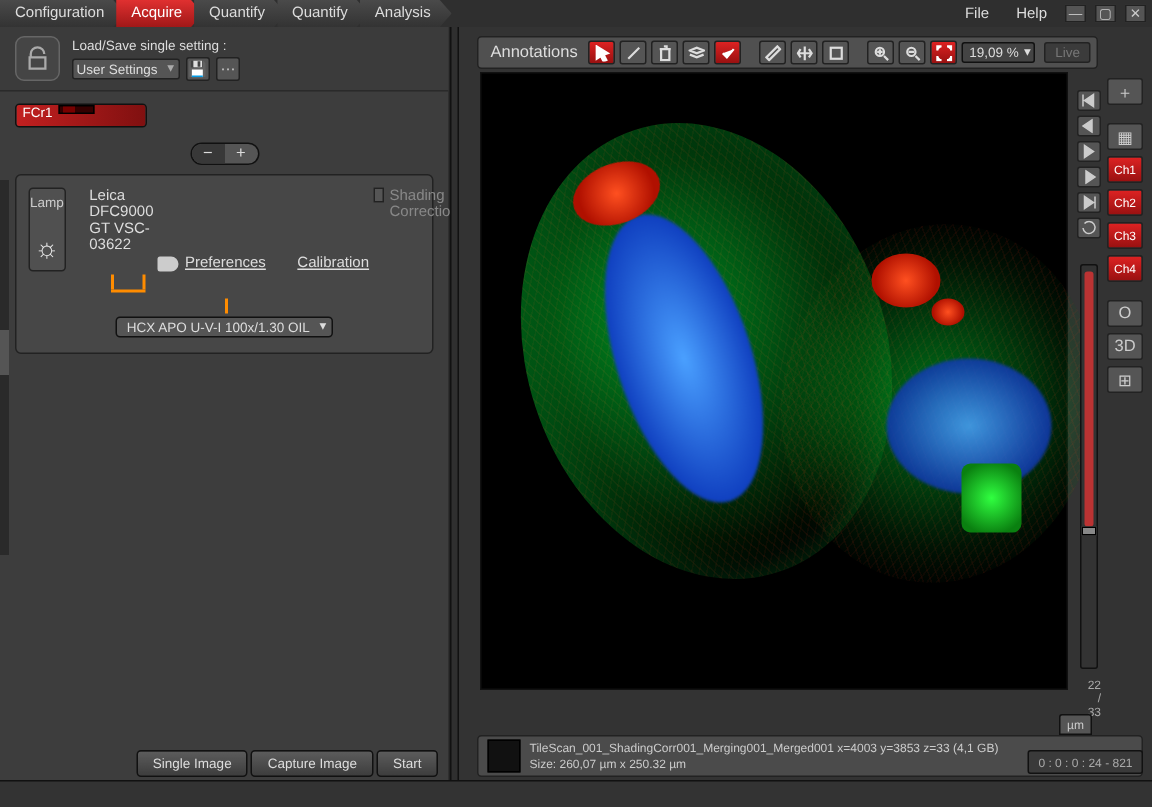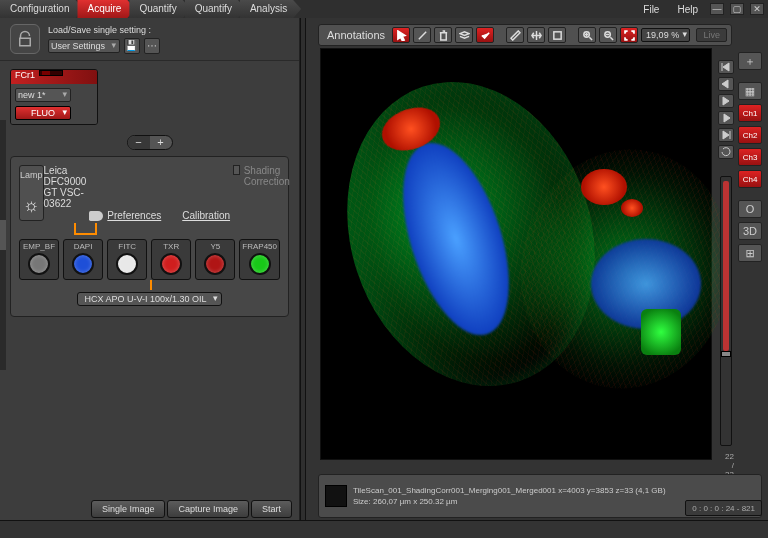--- a/index.html
+++ b/index.html
@@ -38,21 +38,21 @@
   .minisel { width:56px; }
   .fluobtn { width:56px; background:linear-gradient(to bottom,#e03030,#a01818); border:1px solid #000; color:#fff; font-size:9px; text-align:center; padding:1px 0; border-radius:2px; position:relative;}
   .fluobtn::after{content:"▾"; position:absolute; right:3px; top:0; font-size:9px;}
   
   .pmrow { display:flex; justify-content:center; margin:2px 0 6px 0;}
   .pmpill { display:flex; border:1px solid #111; border-radius:8px; overflow:hidden; background:#555;}
   .pmpill div { width:22px; text-align:center; font-size:11px; color:#ddd; line-height:13px; }
   .pmpill div:first-child { background:#383838;}
   
   .bigblock { margin:0 10px; background:#474747; border:1px solid #222; border-radius:4px; padding:8px;}
-  .row2 { display:flex; gap:0;}
+  .row2 { display:flex; gap:16px;}
   .lampbox { flex:1; background:#505050; border:1px solid #222; border-radius:3px; height:56px; display:flex; flex-direction:column; align-items:center; justify-content:space-between; padding:4px 0;}
   .lamplabel{ font-size:9px; color:#ccc;}
   .bulb { font-size:18px; color:#eee;}
   .cambox { flex:1.4; display:flex; flex-direction:row; gap:3px; font-size:10px; color:#ccc;}
   .camtitle { color:#ddd;}
   .camlink { display:flex; align-items:flex-end; gap:4px; text-decoration:underline; color:#ddd; cursor:pointer;}
   .camchk { display:flex; align-items:flex-start; gap:4px; color:#888;}
   .chk { width:10px; height:10px; background:#555; border:1px solid #222;}
   .stickicon{ width:14px; height:10px; background:#ccc; border-radius:2px 6px 6px 2px;}
   
@@ -118,21 +118,21 @@
   .rb1{ left:60px; top:60px; width:60px; height:40px; transform:rotate(-20deg);}
   .rb2{ left:260px; top:120px; width:46px; height:36px;}
   .rb3{ left:300px; top:150px; width:22px; height:18px;}
   .gb{ position:absolute; left:320px; top:260px; width:40px; height:46px; border-radius:6px;
        background:radial-gradient(circle,#30ff40,#0a8010 80%);}
   .mesh{ position:absolute; inset:0; background:
       repeating-linear-gradient(60deg, rgba(255,40,20,.12) 0 1px, transparent 1px 5px),
       repeating-linear-gradient(-60deg, rgba(255,40,20,.10) 0 1px, transparent 1px 5px);
       mix-blend-mode:screen; opacity:.5; border-radius:inherit;}
   
-  .rb-bottom{ position:absolute; left:318px; right:6px; bottom:20px; height:44px; background:#4b4b4b; border:1px solid #222; border-radius:3px; display:flex; align-items:center; padding:2px 6px; gap:6px;}
+  .rb-bottom{ position:absolute; left:318px; right:6px; bottom:20px; height:28px; background:#4b4b4b; border:1px solid #222; border-radius:3px; display:flex; align-items:center; padding:2px 6px; gap:6px;}
   .thumb2{ width:22px; height:22px; background:#111; border:1px solid #000;}
   .metacol{ display:flex; flex-direction:column; font-size:8px; color:#ccc; line-height:11px;}
   .coordbox{ position:absolute; right:6px; bottom:22px; height:16px; background:#3a3a3a; border:1px solid #111; color:#aaa; font-size:8px; padding:0 6px; display:flex; align-items:center; border-radius:2px;}
   .umtab{ position:absolute; right:40px; bottom:48px; width:22px; height:14px; background:#555; border:1px solid #111; font-size:8px; color:#ccc; display:flex; align-items:center; justify-content:center; border-radius:2px 2px 0 0;}
   
   .footer{ height:18px; background:#333; border-top:1px solid #111; display:flex; align-items:center;}
   
   .leftfoot{ position:absolute; bottom:20px; left:10px; width:290px; display:flex; gap:2px; justify-content:flex-end; padding-right:8px;}
   .greybtn{ background:linear-gradient(to bottom,#5c5c5c,#3d3d3d); border:1px solid #111; border-radius:3px; color:#ddd; font-size:9px; padding:3px 10px; cursor:pointer;}
   
@@ -173,24 +173,20 @@
           <div class="iconbtn">💾</div>
           <div class="iconbtn">⋯</div>
         </div>
       </div>
     </div>
 
     <div class="redblock">
       <div class="hdr">
         <span>FCr1</span>
         <div class="slidebar"></div>
-      </div>
-      <div class="body">
-        <div class="selectbox minisel">new 1*</div>
-        <div class="fluobtn">FLUO</div>
       </div>
     </div>
 
     <div class="pmrow">
       <div class="pmpill">
           <div>−</div>
           <div>+</div>
         </div>
     </div>
 
@@ -212,46 +208,20 @@
           <div class="camchk">
               <div class="chk"></div>
               <span>Shading Correction</span>
             </div>
         </div>
       </div>
       <div class="connrow">
           <div class="hline"></div>
         </div>
 
-      <div class="filterrow">
-        <div class="fbtn">
-            <div class="lbl">EMP_BF</div>
-            <div class="fcircle" style="background:#777"></div>
-          </div>
-        <div class="fbtn">
-            <div class="lbl">DAPI</div>
-            <div class="fcircle" style="background:#1e4fd8"></div>
-          </div>
-        <div class="fbtn">
-            <div class="lbl">FITC</div>
-            <div class="fcircle" style="background:#e8e8e8"></div>
-          </div>
-        <div class="fbtn">
-            <div class="lbl">TXR</div>
-            <div class="fcircle" style="background:#d01e1e"></div>
-          </div>
-        <div class="fbtn">
-            <div class="lbl">Y5</div>
-            <div class="fcircle" style="background:#b01515"></div>
-          </div>
-        <div class="fbtn">
-            <div class="lbl">FRAP450</div>
-            <div class="fcircle" style="background:#18c818"></div>
-          </div>
-      </div>
       <div class="conn2"></div>
       <div class="objrow">
           <div class="objsel">HCX APO U-V-I   100x/1.30 OIL</div>
         </div>
 
     </div>
   </div>
 
   <div class="splitter"></div>
 

